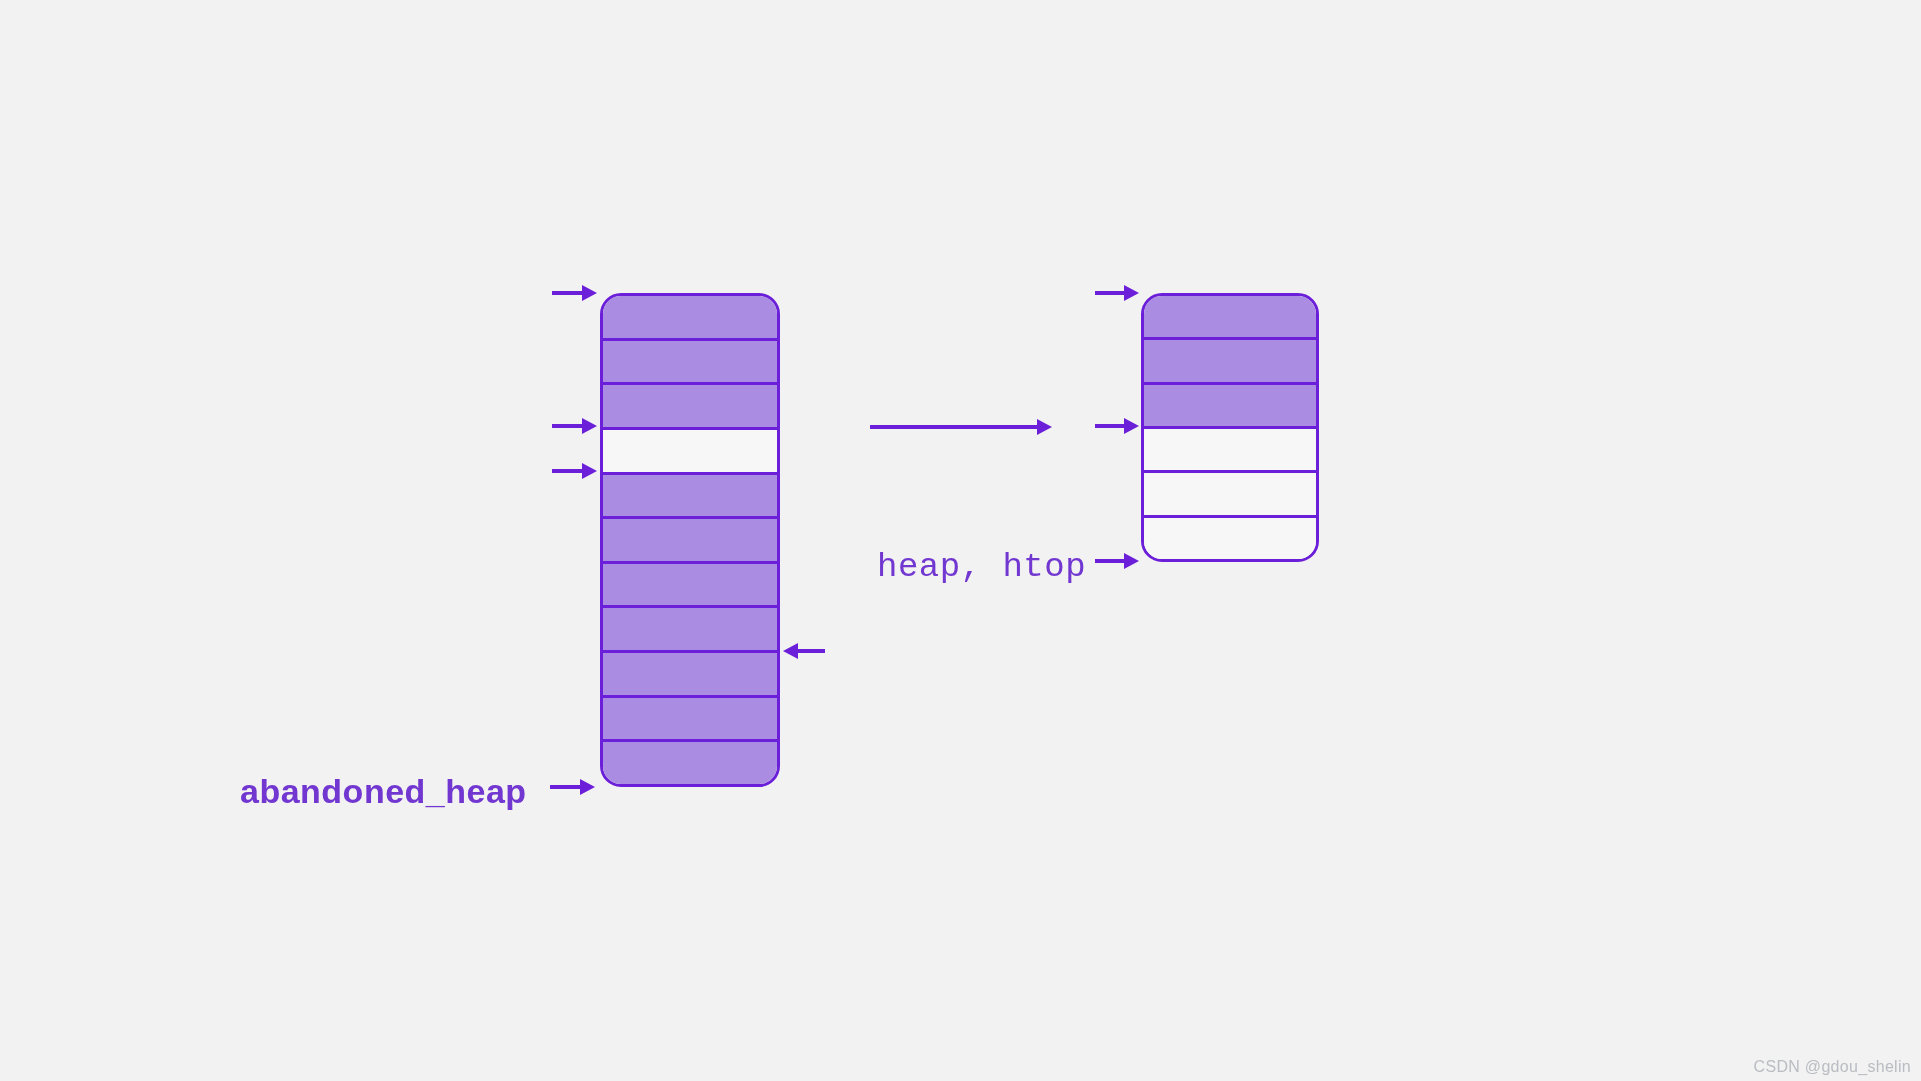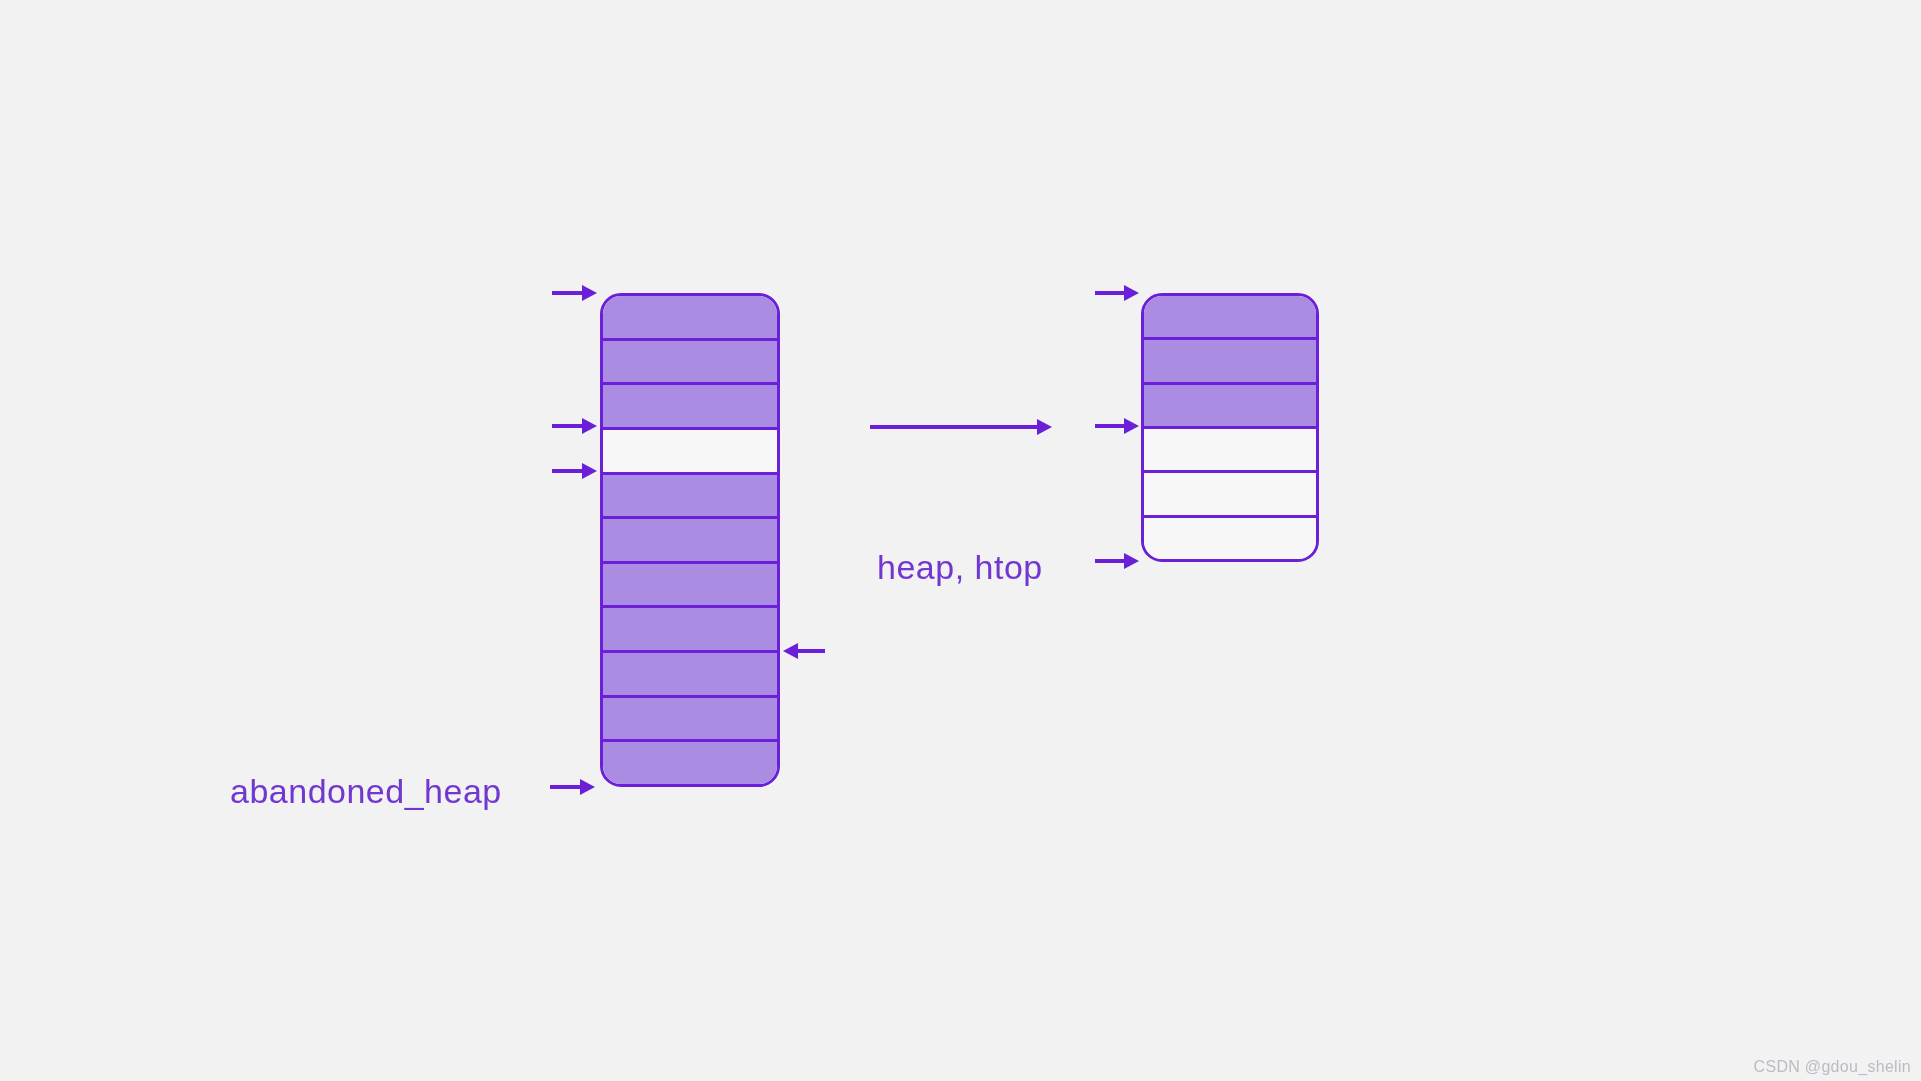--- a/index.html
+++ b/index.html
@@ -71,22 +71,22 @@
   #arrow-right-bottom      { left: 1095px; top: 561px; width: 44px;  }
 
   
   .diagram-label {
     position: absolute;
     color: var(--label);
     font-size: 34px;
     letter-spacing: 0.5px;
     white-space: nowrap;
   }
-  #abandoned-heap-label { left: 230px; top: 772px; }
-  #heap-htop-label      { left: 877px; top: 548px; }
+  #abandoned-heap-label { left: 240px; top: 772px; font-weight: bold; }
+  #heap-htop-label      { left: 877px; top: 548px; font-family: Liberation Mono, monospace; }
 
   .watermark {
     position: absolute;
     right: 10px;
     bottom: 5px;
     color: var(--watermark);
     font-size: 16px;
     letter-spacing: 0.3px;
   }
 </style>

